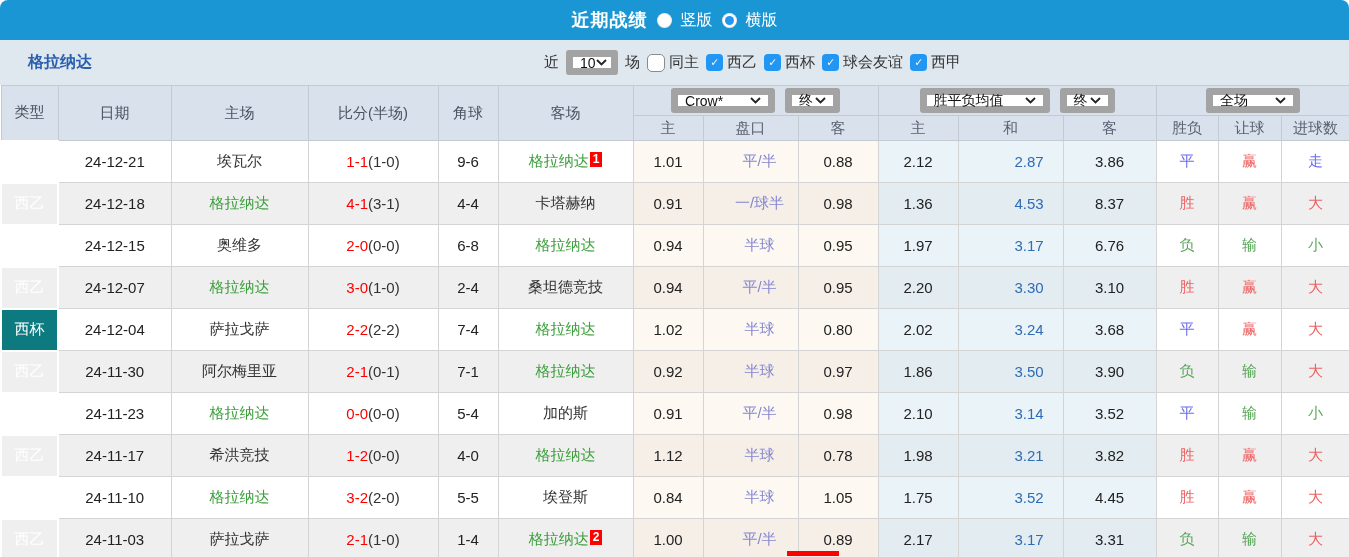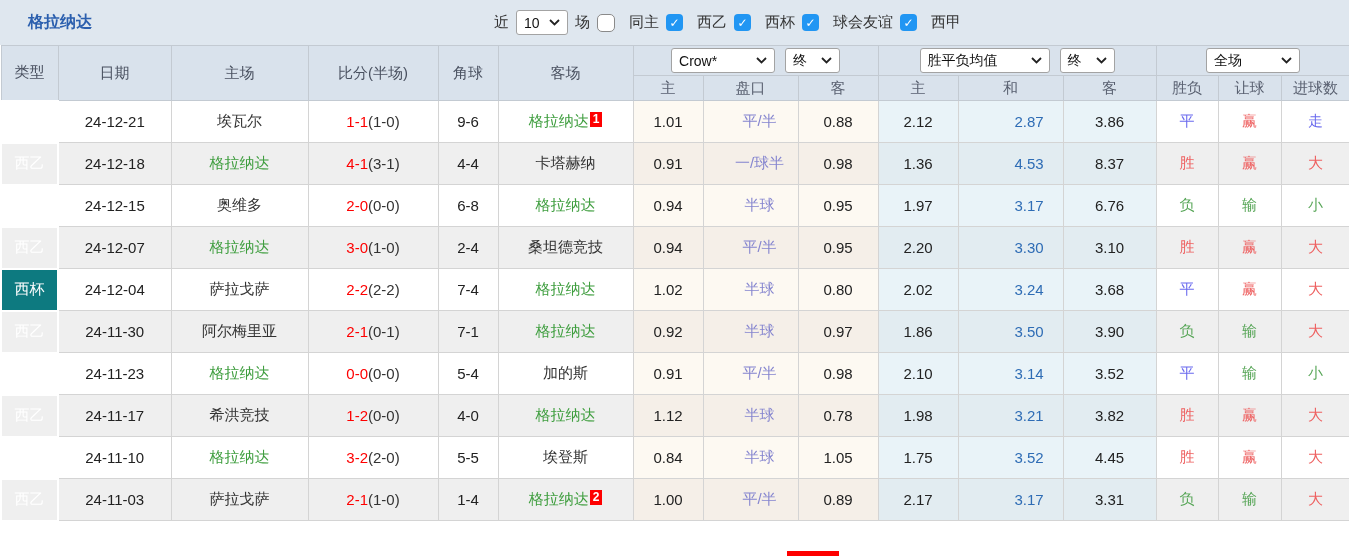--- a/index.html
+++ b/index.html
@@ -17,25 +17,25 @@
 
   
   .filterbar{height:45px;background:var(--filterbar_bg);display:flex;align-items:center;
              font-size:15px;color:#333;}
   .team-name{margin-left:28px;font-weight:bold;color:var(--team_link_blue);font-size:16px;}
   .filters{display:flex;align-items:center;margin-left:auto;margin-right:388px;gap:7px;}
   .checkbox{width:17px;height:17px;border-radius:4px;background:var(--accent_blue);color:#fff;
             font-size:12px;font-weight:bold;display:inline-flex;align-items:center;justify-content:center;
             flex:0 0 auto;}
   .checkbox.un{background:#fff;border:1.5px solid #8a8a8a;width:16px;height:16px;border-radius:5px;}
-  .lg{display:inline-flex;align-items:center;gap:14px;}
+  .lg{display:inline-flex;align-items:center;gap:4px;font-family:Liberation Mono, monospace;}
 
   
   .sel{display:inline-flex;align-items:center;justify-content:space-between;gap:0;background:#fff;
-       border:1px solid #a3a3a3;border-radius:3px;padding:2px 7px;font-size:14px;color:#111;
+       border:7px solid #a3a3a3;border-radius:3px;padding:2px 7px;font-size:14px;color:#111;
        height:25px;box-sizing:border-box;cursor:default;}
   .sel .chev{flex:0 0 auto;}
   .sel.w-count{width:52px;}
   .sel.w-company{width:104px;}
   .sel.w-time{width:55px;}
   .sel.w-avg{width:130px;}
   .sel.w-scope{width:94px;}
 
   
   table{border-collapse:collapse;table-layout:fixed;width:1349px;text-align:center;font-size:15px;}
@@ -64,20 +64,27 @@
   .c-blue{color:var(--res_blue);}
   .badge{background:var(--badge_red);color:#fff;font-size:12px;font-weight:bold;line-height:15px;
          padding:0 3px;margin-left:1px;display:inline-block;vertical-align:3px;}
   .red-strip{position:absolute;left:787px;top:551px;width:52px;height:5px;background:#fe0000;}
 </style>
 </head>
 <body>
 
 <div class="page">
 
+  <div class="topbar">
+    <span class="title">近期战绩</span>
+    <span class="radio"></span>
+    <span class="radio-label">竖版</span>
+    <span class="radio checked"></span>
+    <span class="radio-label">横版</span>
+  </div>
 
   <div class="filterbar">
     <span class="team-name">格拉纳达</span>
     <div class="filters">
       <span>近</span>
       <span class="sel w-count">
         <span>10</span>
         <svg class="chev" width="11" height="7" viewBox="0 0 11 7">
             <polyline points="1,1 5.5,5.5 10,1" fill="none" stroke="#222" stroke-width="1.8"></polyline>
           </svg>

